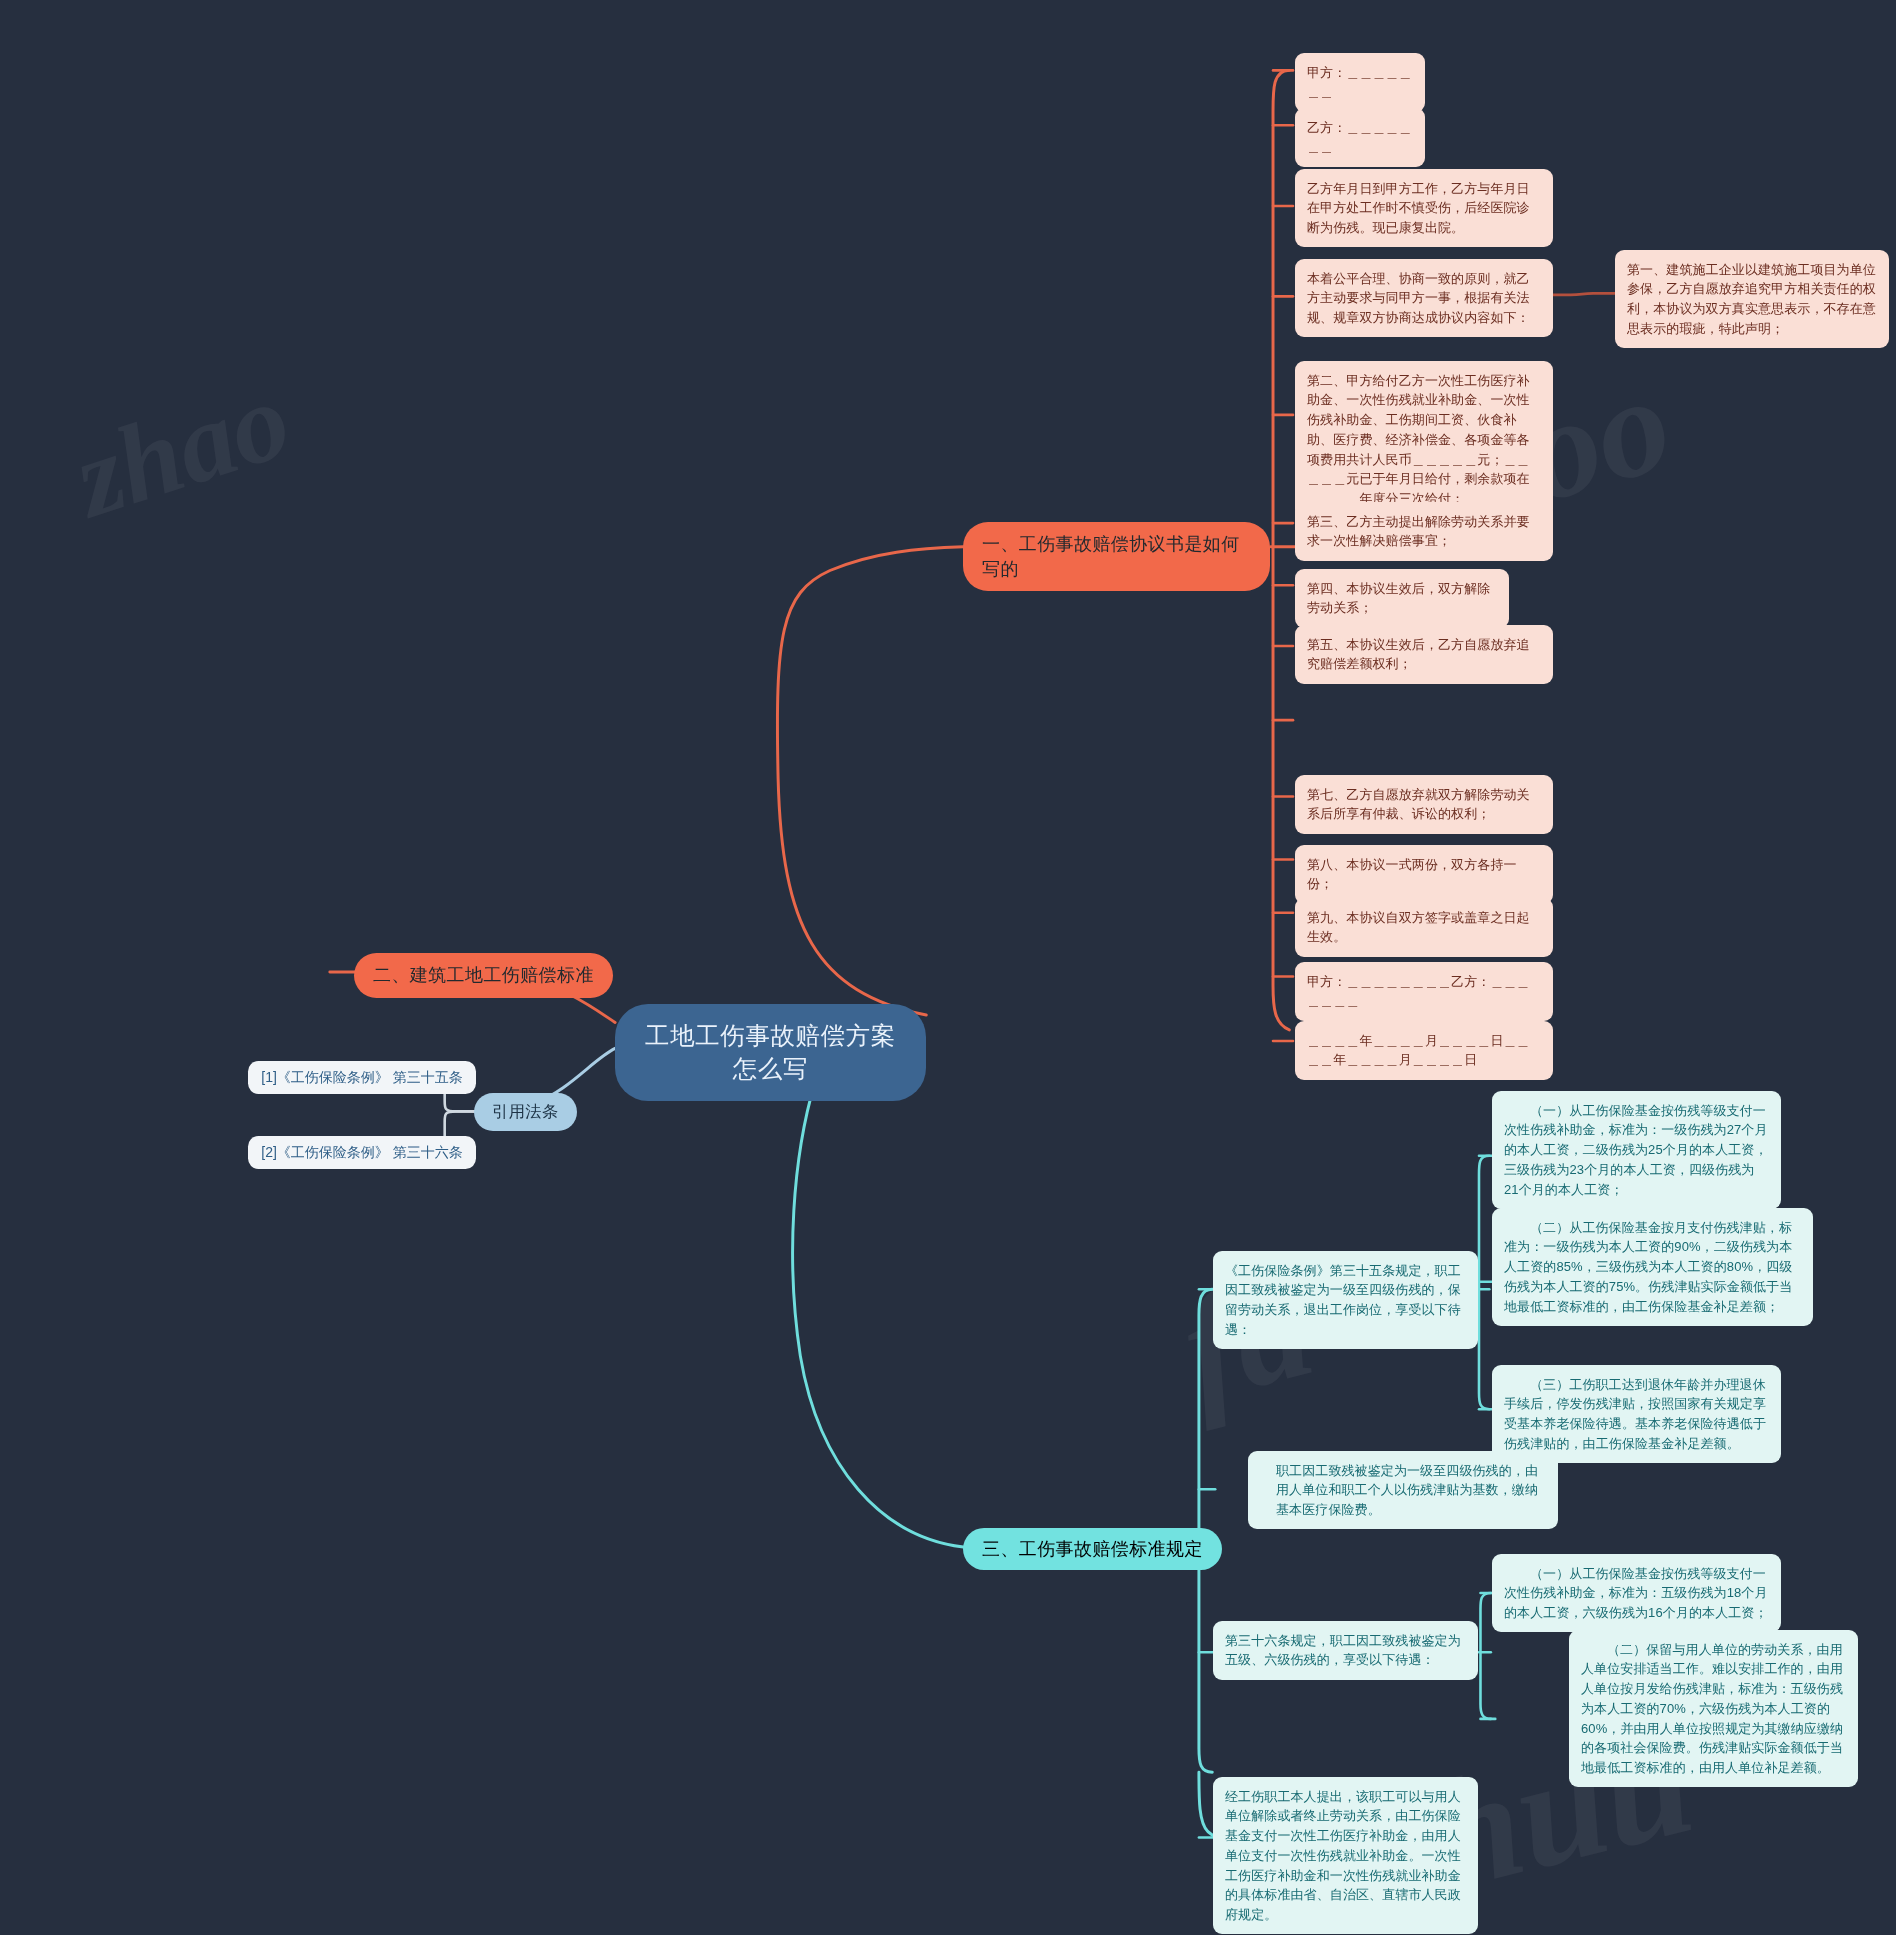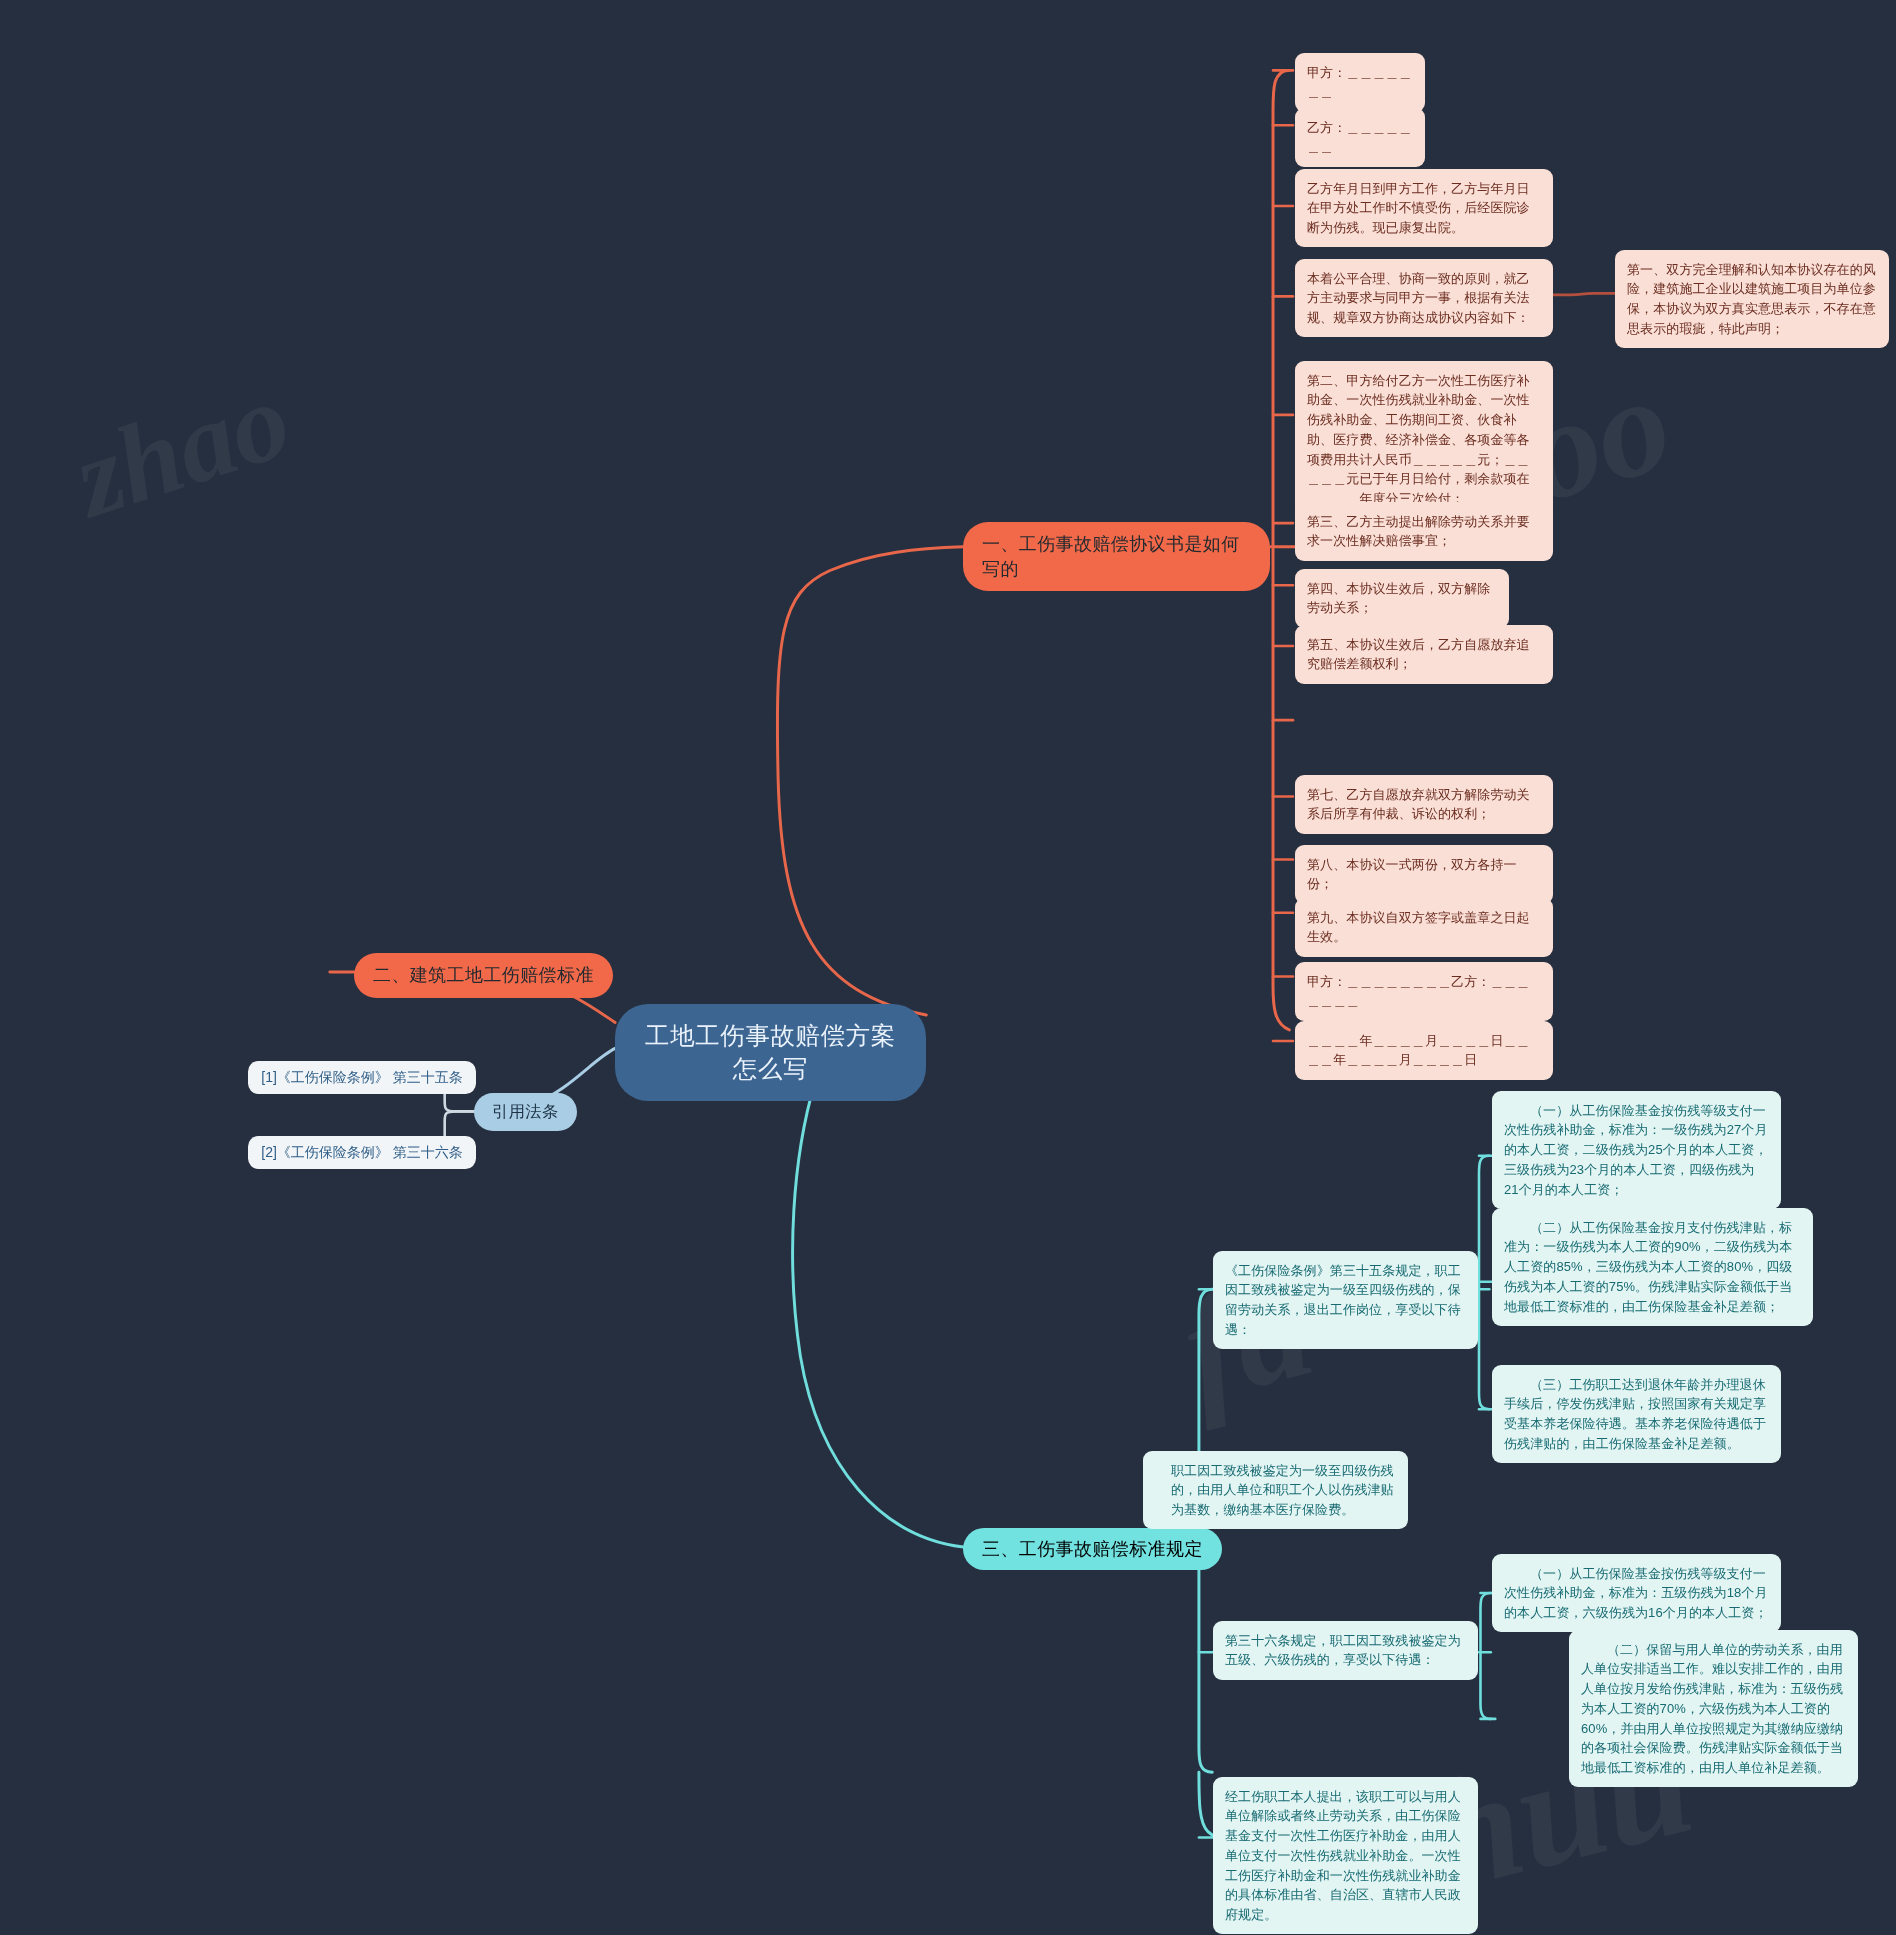--- a/index.html
+++ b/index.html
@@ -188,21 +188,21 @@
   <div class="node leaf-pink" style="left:1295px; top:108px; width:130px;">
     <span>乙方：＿＿＿＿＿＿＿</span></div>
 
   <div class="node leaf-pink" style="left:1295px; top:169px; width:258px;">
     <span>乙方年月日到甲方工作，乙方与年月日在甲方处工作时不慎受伤，后经医院诊断为伤残。现已康复出院。</span></div>
 
   <div class="node leaf-pink" style="left:1295px; top:259px; width:258px;">
     <span>本着公平合理、协商一致的原则，就乙方主动要求与同甲方一事，根据有关法规、规章双方协商达成协议内容如下：</span></div>
 
   <div class="node leaf-pink" style="left:1615px; top:250px; width:274px;">
-    <span>第一、双方完全理解和认知本协议存在的风险，建筑施工企业以建筑施工项目为单位参保，本协议为双方真实意思表示，不存在意思表示的瑕疵，特此声明；</span></div>
+    <span>第一、建筑施工企业以建筑施工项目为单位参保，乙方自愿放弃追究甲方相关责任的权利，本协议为双方真实意思表示，不存在意思表示的瑕疵，特此声明；</span></div>
 
   <div class="node leaf-pink" style="left:1295px; top:361px; width:258px;">
     <span>第二、甲方给付乙方一次性工伤医疗补助金、一次性伤残就业补助金、一次性伤残补助金、工伤期间工资、伙食补助、医疗费、经济补偿金、各项金等各项费用共计人民币＿＿＿＿＿元；＿＿＿＿＿元已于年月日给付，剩余款项在＿＿＿＿年度分三次给付；</span></div>
 
   <div class="node leaf-pink" style="left:1295px; top:502px; width:258px;">
     <span>第三、乙方主动提出解除劳动关系并要求一次性解决赔偿事宜；</span></div>
 
   <div class="node leaf-pink" style="left:1295px; top:569px; width:214px;">
     <span>第四、本协议生效后，双方解除劳动关系；</span></div>
 
@@ -240,21 +240,21 @@
   <div class="node leaf-white" style="left:248px; top:1136px;">
     <span>[2]《工伤保险条例》 第三十六条</span></div>
 
   <div class="node branch-cyan" style="left:963px; top:1528px;">
     <span>三、工伤事故赔偿标准规定</span>
   </div>
 
   <div class="node leaf-mint" style="left:1213px; top:1251px; width:265px;">
     <span>《工伤保险条例》第三十五条规定，职工因工致残被鉴定为一级至四级伤残的，保留劳动关系，退出工作岗位，享受以下待遇：</span></div>
 
-  <div class="node leaf-mint" style="left:1143px; top:1451px; width:265px;padding-left:28px;">
+  <div class="node leaf-mint" style="left:1248px; top:1451px; width:310px;padding-left:28px;">
     <span>职工因工致残被鉴定为一级至四级伤残的，由用人单位和职工个人以伤残津贴为基数，缴纳基本医疗保险费。</span></div>
 
   <div class="node leaf-mint" style="left:1213px; top:1621px; width:265px;">
     <span>第三十六条规定，职工因工致残被鉴定为五级、六级伤残的，享受以下待遇：</span></div>
 
   <div class="node leaf-mint" style="left:1213px; top:1777px; width:265px;">
     <span>经工伤职工本人提出，该职工可以与用人单位解除或者终止劳动关系，由工伤保险基金支付一次性工伤医疗补助金，由用人单位支付一次性伤残就业补助金。一次性工伤医疗补助金和一次性伤残就业补助金的具体标准由省、自治区、直辖市人民政府规定。</span></div>
 
   <div class="node leaf-mint indent" style="left:1492px; top:1091px; width:289px;">
     <span>（一）从工伤保险基金按伤残等级支付一次性伤残补助金，标准为：一级伤残为27个月的本人工资，二级伤残为25个月的本人工资，三级伤残为23个月的本人工资，四级伤残为21个月的本人工资；</span></div>

